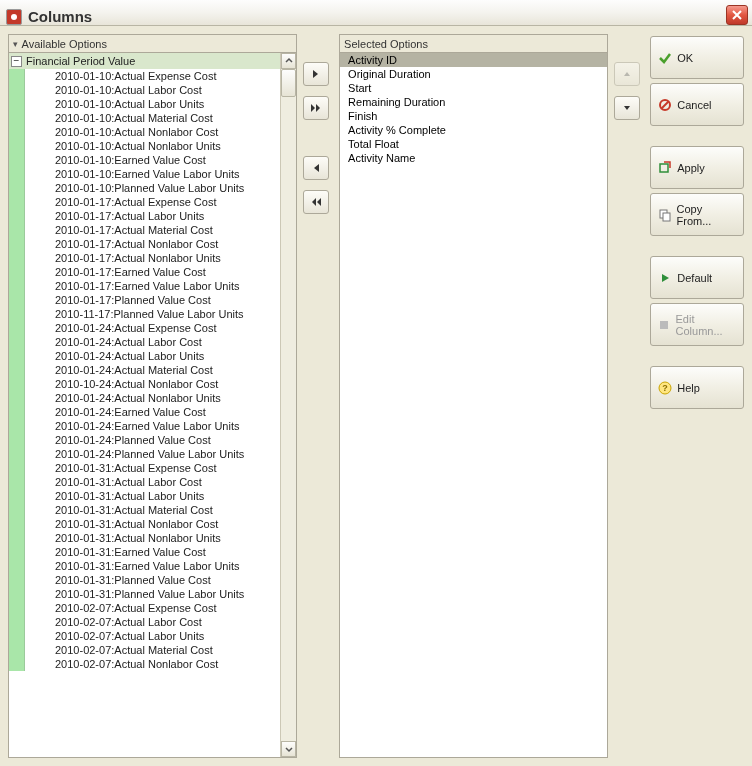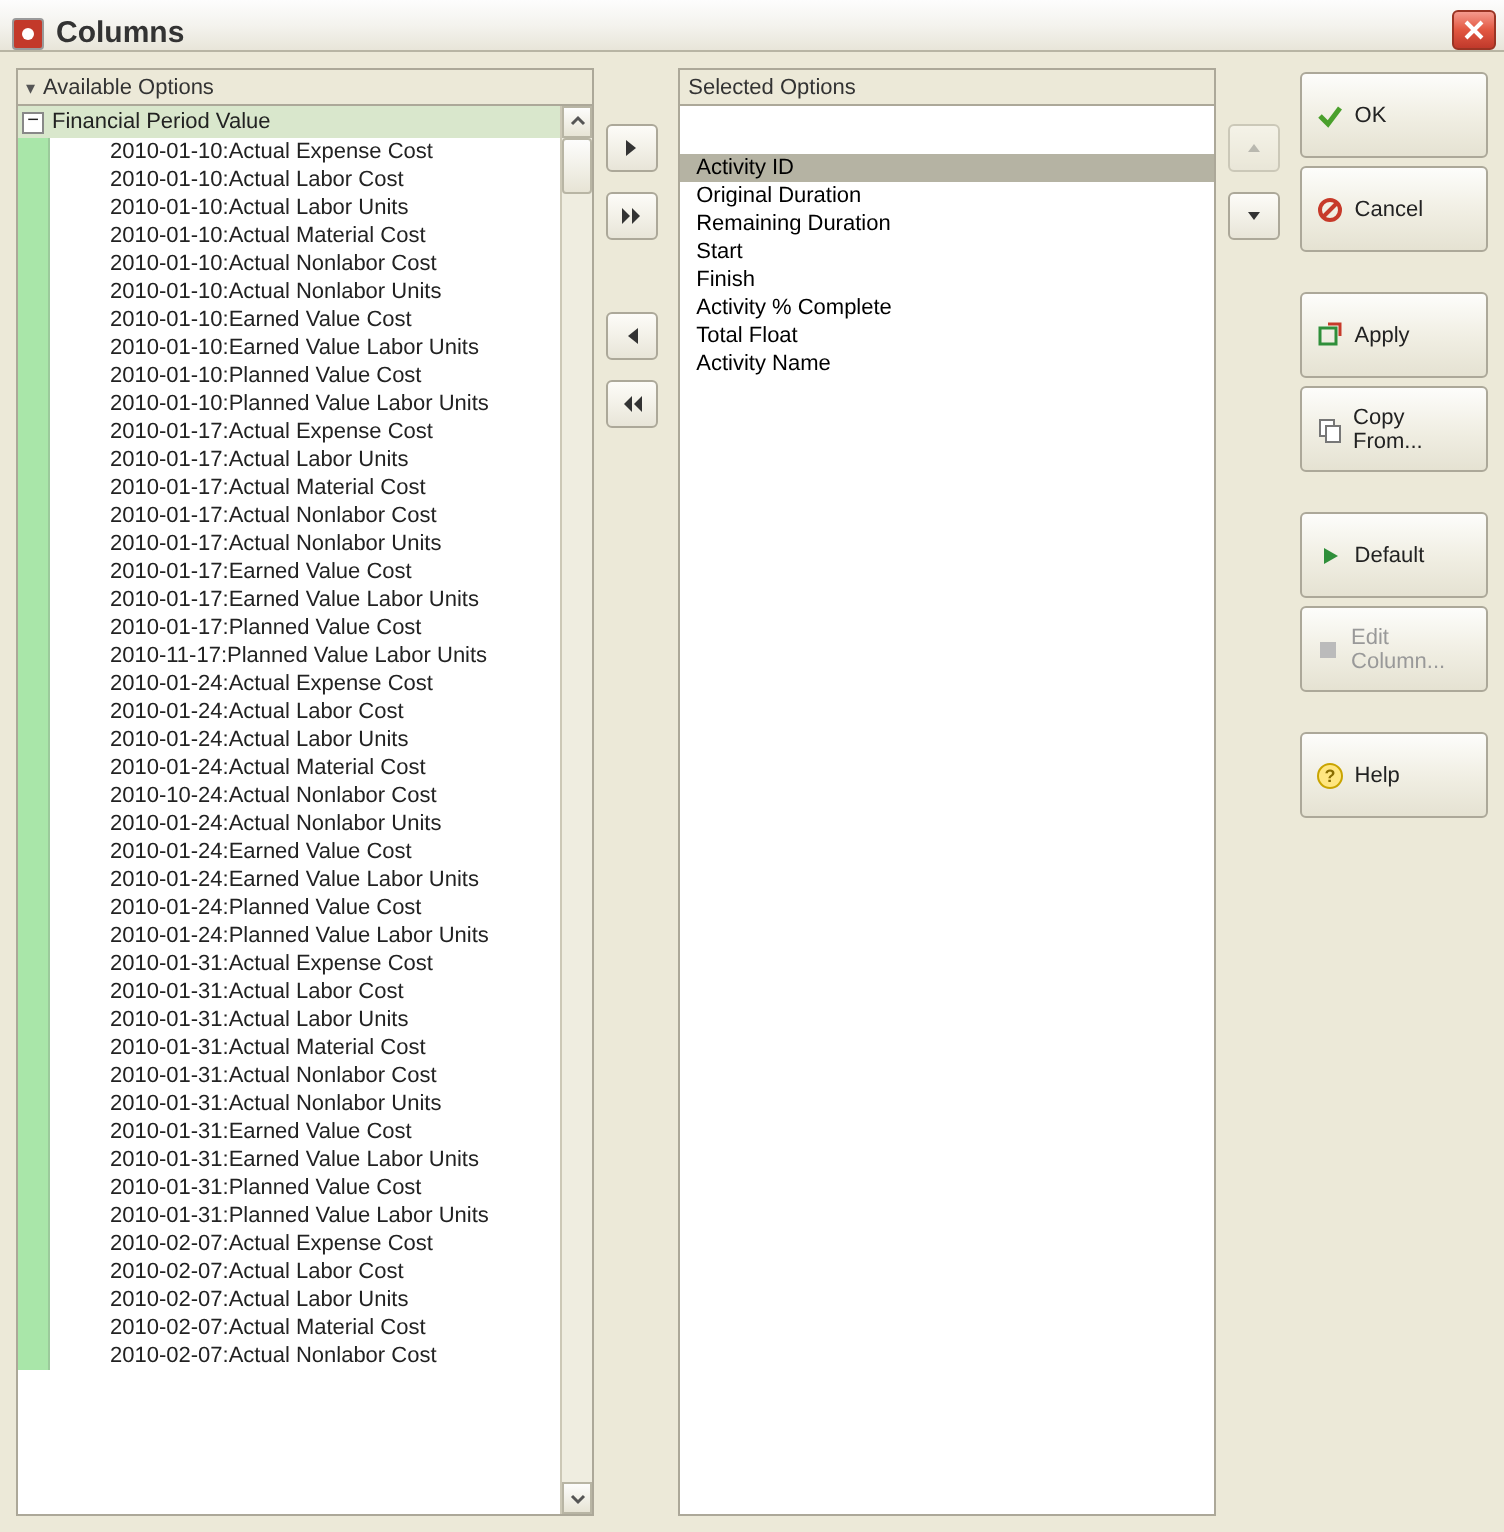--- a/index.html
+++ b/index.html
@@ -208,21 +208,20 @@
     height: 14px;
     padding-left: 8px;
     font-size: 11px;
     display: flex;
     align-items: center;
     cursor: pointer;
   }
   .sel-item.selected {
     background: #b5b3a3;
     color: #000;
-    margin-top: 24px;
   }
 
   
   .reorder-col {
     width: 30px;
     display: flex;
     flex-direction: column;
     gap: 10px;
     padding-top: 28px;
   }
@@ -305,21 +304,20 @@
           <div class="green-gutter"></div>
           <div class="item-list" id="available-list">
               <div class="item">2010-01-10:Actual Expense Cost</div>
               <div class="item">2010-01-10:Actual Labor Cost</div>
               <div class="item">2010-01-10:Actual Labor Units</div>
               <div class="item">2010-01-10:Actual Material Cost</div>
               <div class="item">2010-01-10:Actual Nonlabor Cost</div>
               <div class="item">2010-01-10:Actual Nonlabor Units</div>
               <div class="item">2010-01-10:Earned Value Cost</div>
               <div class="item">2010-01-10:Earned Value Labor Units</div>
-              <div class="item">2010-01-10:Planned Value Cost</div>
               <div class="item">2010-01-10:Planned Value Labor Units</div>
               <div class="item">2010-01-17:Actual Expense Cost</div>
               <div class="item">2010-01-17:Actual Labor Units</div>
               <div class="item">2010-01-17:Actual Material Cost</div>
               <div class="item">2010-01-17:Actual Nonlabor Cost</div>
               <div class="item">2010-01-17:Actual Nonlabor Units</div>
               <div class="item">2010-01-17:Earned Value Cost</div>
               <div class="item">2010-01-17:Earned Value Labor Units</div>
               <div class="item">2010-01-17:Planned Value Cost</div>
               <div class="item">2010-11-17:Planned Value Labor Units</div>
@@ -393,22 +391,22 @@
     </div>
   </div>
 
   <div class="panel selected-panel">
     <div class="panel-header">
       <span>Selected Options</span>
     </div>
     <div class="sel-list-wrap" id="selected-list">
         <div class="sel-item selected">Activity ID</div>
         <div class="sel-item">Original Duration</div>
+        <div class="sel-item">Start</div>
         <div class="sel-item">Remaining Duration</div>
-        <div class="sel-item">Start</div>
         <div class="sel-item">Finish</div>
         <div class="sel-item">Activity % Complete</div>
         <div class="sel-item">Total Float</div>
         <div class="sel-item">Activity Name</div>
       </div>
   </div>
 
   <div class="reorder-col">
     <div class="reorder-btn disabled">
       <svg width="10" height="10" viewBox="0 0 10 10">

